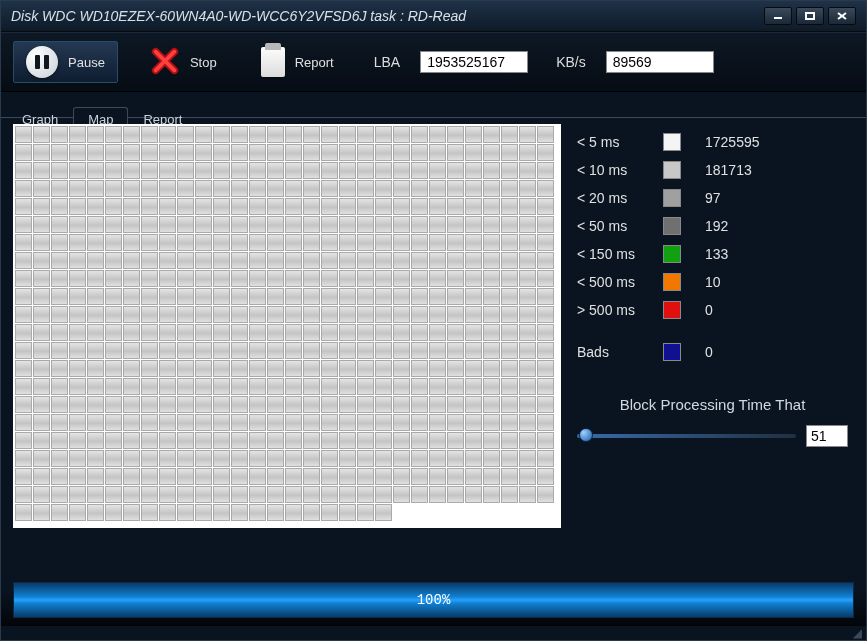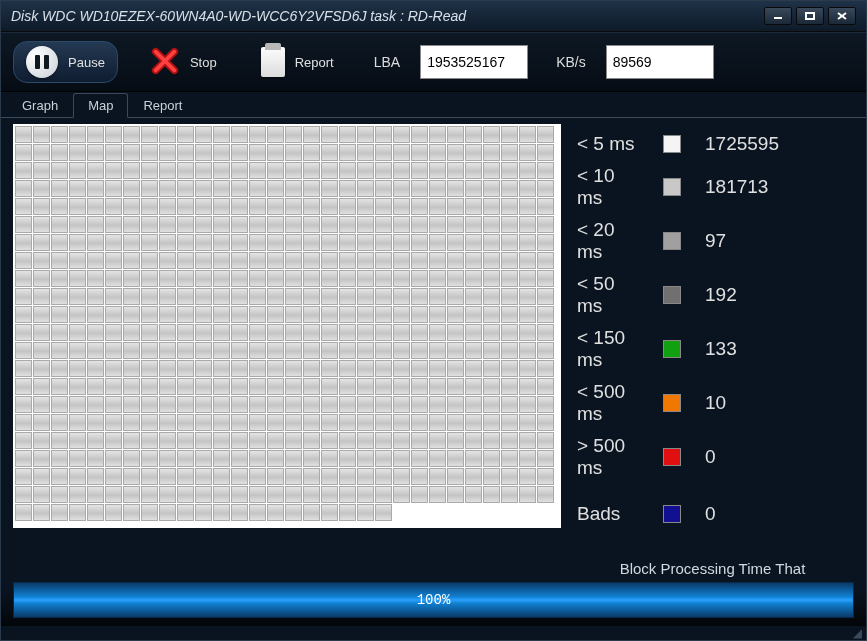--- a/index.html
+++ b/index.html
@@ -47,21 +47,21 @@
     gap: 20px;
     background: linear-gradient(to bottom, #0d1824 0%, #060c14 100%);
     border-top: 1px solid #1a2a3a;
     border-bottom: 1px solid #000;
   }
   .tbtn {
     display: flex;
     align-items: center;
     gap: 10px;
     padding: 4px 12px;
-    border-radius: 14px;
+    border-radius: 2px;
     cursor: pointer;
   }
   .tbtn.highlight {
     background: linear-gradient(to bottom, rgba(120,180,255,0.22), rgba(40,80,140,0.22));
     border: 1px solid #2a4a6a;
   }
   .pause-icon {
     width: 32px; height: 32px; border-radius: 50%;
     background: radial-gradient(circle at 30% 30%, #fff, #c8d0d8);
     display: flex; align-items: center; justify-content: center;
@@ -77,30 +77,30 @@
     position: relative;
     box-shadow: 0 1px 2px rgba(0,0,0,0.4);
   }
   .report-icon::before {
     content:""; position:absolute; top:-4px; left:4px; right:4px; height:7px;
     background:#b8b8b8; border-radius:2px 2px 0 0;
   }
   .stat-label { font-size:14px; color:#dcdcdc; margin-left:8px; }
   .stat-input {
     background:#fff; color:#000; border:1px solid #888;
-    padding:2px 6px; width:108px; height:34px; font-size:14px;
+    padding:2px 6px; width:108px; height:22px; font-size:14px;
   }
   .tabs {
     display:flex; gap:0; padding:0 6px;
     background:#0a1420;
   }
   .tab {
     padding:4px 14px; font-size:13px; color:#c8d0d8;
     border:1px solid transparent; cursor:pointer;
-    position:relative; top:1px;
+    position:relative; top:15px;
   }
   .tab.active {
     background:#0a1420;
     border:1px solid #3a4a5a; border-bottom:1px solid #0a1420;
     border-radius:3px 3px 0 0;
   }
   .content {
     flex:1; display:flex; padding:6px 12px 4px 12px; gap:10px;
     border-top:1px solid #3a4a5a;
     background:#0a1420;
@@ -124,21 +124,21 @@
     background: linear-gradient(to bottom, #e4e4e4 0%, #c4c4c4 55%, #e0e0e0 100%);
     border:1px solid #aaa;
   }
   .legend-pane {
     flex:1; padding:4px 6px;
     display:flex; flex-direction:column;
   }
   .legend-row {
     display:flex; align-items:center; gap:24px;
     padding:5px 0;
-    font-size:19px;
+    font-size:14px;
   }
   .legend-label { width:62px; text-align:left; }
   .legend-swatch { width:18px; height:18px; border:1px solid #888; }
   .legend-count { }
   .log-caption {
     text-align:center; font-size:15px; color:#d0d8e0; margin-top:28px; line-height:1.4;
   }
   .slider-row {
     display:flex; align-items:center; gap:10px; margin-top:10px;
   }
@@ -928,20 +928,26 @@
           </div>
           <div class="legend-row" style="margin-top: 14px;">
             <span class="legend-label">Bads</span>
             <span class="legend-swatch" style="background:#101090"></span>
             <span class="legend-count">0</span>
           </div>
         </div>
       <div class="log-caption">
         <span>Block Processing Time That</span><br>
       </div>
+      <div class="slider-row">
+        <div class="slider-track">
+          <div class="slider-thumb"></div>
+        </div>
+        <input class="slider-input" value="51" style="">
+      </div>
     </div>
   </div>
 
   <div class="progress-wrap">
     <div class="progress">
       <span>100%</span>
     </div>
   </div>
 
   <div class="footer">

